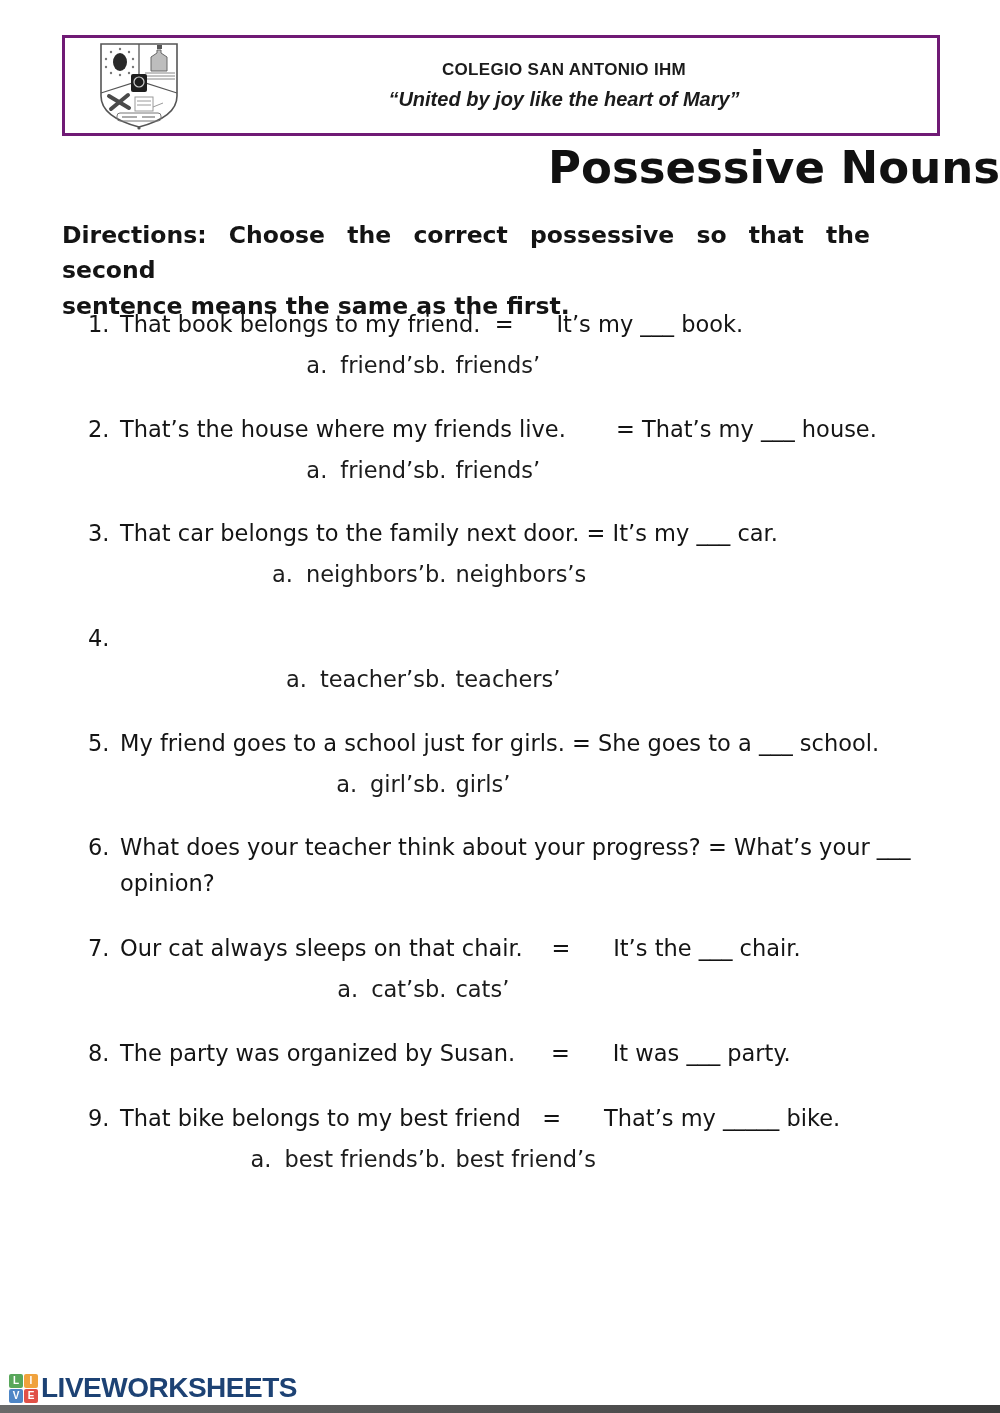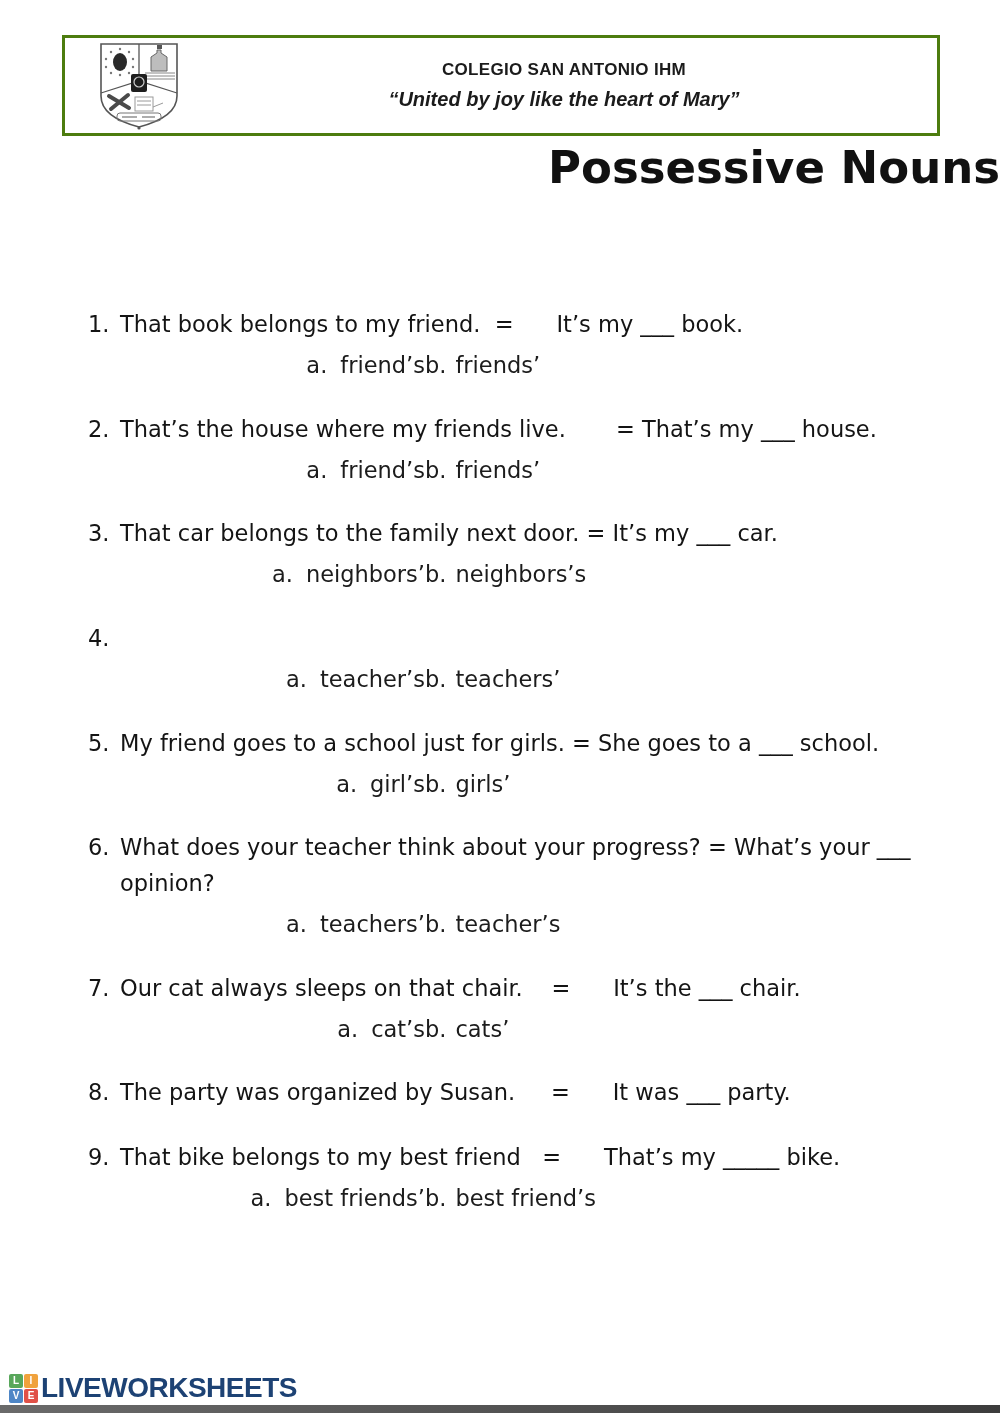--- a/index.html
+++ b/index.html
@@ -7,21 +7,21 @@
   body {
     width: 1000px; height: 1413px; position: relative; overflow: hidden;
     font-family: "DejaVu Sans", "Liberation Sans", sans-serif;
     color: #1c1c1c;
   }
   .page { position: absolute; inset: 0; background: #fff; }
 
   
   .header-box {
     position: absolute; top: 35px; left: 62px; width: 878px; height: 101px;
-    border: 3px solid #4d7c0f; background: #fff;
+    border: 3px solid #701a75; background: #fff;
     display: flex; align-items: center;
   }
   .crest-wrap { width: 104px; height: 90px; margin-left: 22px; flex: 0 0 auto; }
   .header-text {
     flex: 1; display: flex; flex-direction: column; align-items: center;
     justify-content: center; gap: 8px;
     font-family: "Liberation Sans", sans-serif;
   }
   .school-name { font-size: 17px; font-weight: 700; letter-spacing: .3px; color: #1b1b1b; }
   .motto { font-size: 20px; font-weight: 700; font-style: italic; color: #1b1b1b; }
@@ -121,20 +121,24 @@
       </svg>
     </div>
     <div class="header-text">
       <div class="school-name">COLEGIO SAN ANTONIO IHM</div>
       <div class="motto">“United by joy like the heart of Mary”</div>
     </div>
   </div>
 
   <div class="title">Possessive Nouns</div>
 
+  <div class="directions">
+    <span class="dir-line1">Directions: Choose the correct possessive so that the second</span>
+    <span class="dir-line2">sentence means the same as the first.</span>
+  </div>
 
   <div class="questions">
 
     <div class="question">
       <div class="q-line">
         <span class="q-num">1.</span>
         <span class="q-text">That book belongs to my friend.  =      It’s my ___ book.</span>
       </div>
       <div class="q-opts">
         <span class="opt opt-a"><span class="opt-label">a.</span><span>friend’s</span></span><span class="opt opt-b"><span class="opt-label">b.</span><span>friends’</span></span>
@@ -178,23 +182,20 @@
       <div class="q-opts">
         <span class="opt opt-a"><span class="opt-label">a.</span><span>girl’s</span></span><span class="opt opt-b"><span class="opt-label">b.</span><span>girls’</span></span>
       </div>
     </div>
 
     <div class="question">
       <div class="q-line">
         <span class="q-num">6.</span>
         <span class="q-text">What does your teacher think about your progress? = What’s your ___
 opinion?</span>
-      </div>
-      <div class="q-opts">
-        <span class="opt opt-a"><span class="opt-label">a.</span><span>teachers’</span></span><span class="opt opt-b"><span class="opt-label">b.</span><span>teacher’s</span></span>
       </div>
     </div>
 
     <div class="question">
       <div class="q-line">
         <span class="q-num">7.</span>
         <span class="q-text">Our cat always sleeps on that chair.    =      It’s the ___ chair.</span>
       </div>
       <div class="q-opts">
         <span class="opt opt-a"><span class="opt-label">a.</span><span>cat’s</span></span><span class="opt opt-b"><span class="opt-label">b.</span><span>cats’</span></span>

